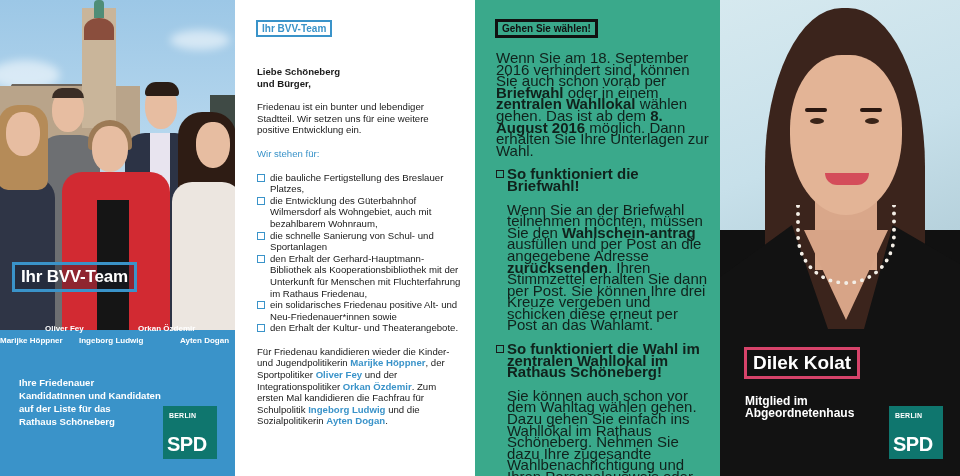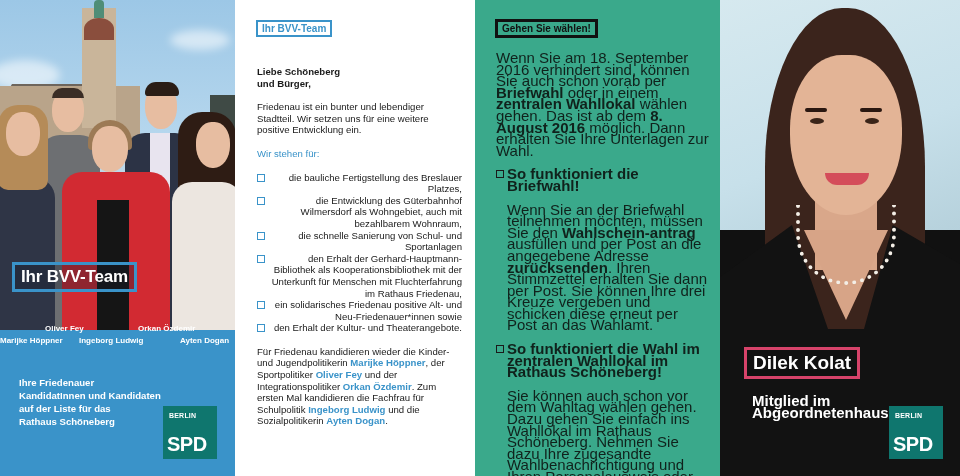--- a/index.html
+++ b/index.html
@@ -49,21 +49,21 @@
   
   #p2 { left: 235px; width: 240px; background: #ffffff; }
   #p2 .label-box {
     position: absolute; left: 21px; top: 20px; padding: 1px 4px;
     border: 2px solid #3a93c9; color: #3a93c9; font-weight: bold; font-size: 10px;
   }
   #p2 .content { position: absolute; left: 22px; top: 66px; width: 205px; font-size: 9.6px; line-height: 11.6px; color: #1a1a1a; }
   #p2 .greeting { font-weight: bold; margin-bottom: 12px; }
   #p2 .intro { margin-bottom: 12px; }
   #p2 .stand-for { color: #3a93c9; margin-bottom: 12px; }
-  #p2 ul { list-style: none; margin-bottom: 12px; text-align: right; }
+  #p2 ul { list-style: none; margin-bottom: 12px; }
   #p2 li { position: relative; padding-left: 13px; }
   .cb { position: absolute; left: 0; top: 2px; width: 8px; height: 8px; border: 1px solid #1a1a1a; background: transparent; }
   #p2 .cb { border-color: #3a93c9; }
   #p2 .hl { color: #3a93c9; font-weight: bold; }
 
   
   #p3 { left: 475px; width: 245px; background: #3aa98b; }
   #p3 .label-box {
     position: absolute; left: 20px; top: 19px; padding: 1px 4px;
     border: 3px solid #111111; color: #111111; font-weight: bold; font-size: 10px;
@@ -84,21 +84,21 @@
   #p4 .mouth { position: absolute; left: 105px; top: 173px; width: 44px; height: 12px; background: #d44d5a; border-radius: 0 0 22px 22px; }
   #p4 .neck { position: absolute; left: 95px; top: 200px; width: 62px; height: 70px; background: #d9a78a; }
   #p4 .jacket { position: absolute; left: 0; top: 225px; width: 240px; height: 260px; background: #121212; clip-path: polygon(0 20%, 30% 0, 45% 40%, 60% 40%, 72% 0, 100% 15%, 100% 100%, 0 100%); }
   #p4 .neckline { position: absolute; left: 84px; top: 230px; width: 84px; height: 90px; background: #d7a487; clip-path: polygon(0 0, 100% 0, 50% 100%); }
   #p4 .pearls { position: absolute; left: 76px; top: 205px; width: 100px; height: 80px; border: 4px dotted #f3eee6; border-top: none; border-radius: 0 0 50px 50px; }
   #p4 .name-box {
     position: absolute; left: 24px; top: 347px; padding: 2px 6px;
     border: 3px solid #d7436a; background: #111111;
     color: #ffffff; font-weight: bold; font-size: 19px;
   }
-  #p4 .role { position: absolute; left: 32px; top: 395px; color: #ffffff; font-weight: bold; font-size: 15px; line-height: 12px; }
+  #p4 .role { position: absolute; left: 25px; top: 395px; color: #ffffff; font-weight: bold; font-size: 12px; line-height: 12px; }
 </style>
 </head>
 <body>
 
 <section id="p1" class="panel">
   <div class="photo">
     <div class="cloud" style="left:-10px;top:60px;width:70px;height:30px;"></div>
     <div class="cloud" style="left:170px;top:30px;width:60px;height:20px;"></div>
     <div class="building-roof"></div>
     <div class="building"></div>

